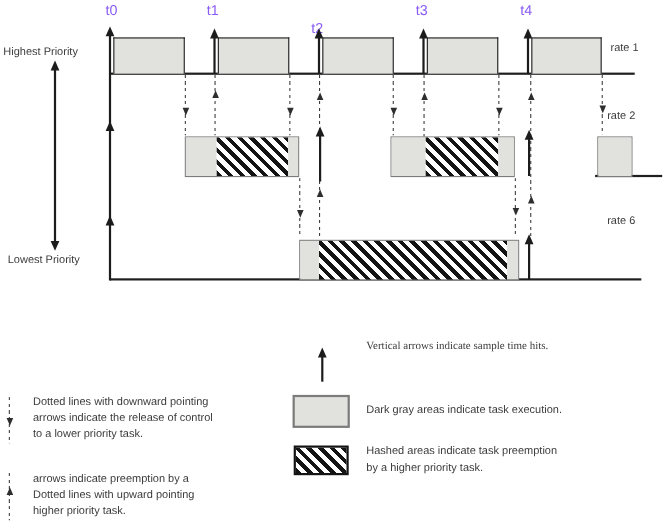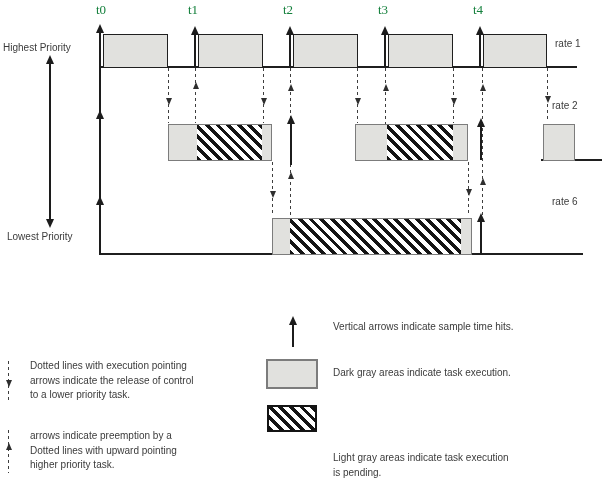--- a/index.html
+++ b/index.html
@@ -1,21 +1,21 @@
 <!DOCTYPE html>
 <html><head>
 <meta charset="utf-8">
 <style>
   html,body{margin:0;padding:0;background:#ffffff;}
   #canvas{
     position:relative;width:604px;height:484px;background:#fff;overflow:hidden;
     font-family:"Liberation Sans","DejaVu Sans",sans-serif;color:#3b3b3b;
   }
   .txt{position:absolute;font-size:10px;line-height:14.5px;white-space:nowrap;}
-  .tick{position:absolute;font-size:13px;color:#15803d;font-family:Liberation Serif, serif;}
+  .tick{position:absolute;font-size:13px;color:#8b5cf6;}
   
   .vsolid{position:absolute;width:2px;background:#1c1c1c;}
   .hline{position:absolute;height:2px;background:#1f1f1f;}
   
   .vdash{position:absolute;width:1px;
     background:repeating-linear-gradient(to bottom,#3e3e3e 0 3px,transparent 3px 6px);}
   
   .ah{position:absolute;width:0;height:0;}
   .ah.up{border-left:4px solid transparent;border-right:4px solid transparent;border-bottom:9px solid #1c1c1c;}
   .ah.down{border-left:4px solid transparent;border-right:4px solid transparent;border-top:9px solid #1c1c1c;}
@@ -31,21 +31,21 @@
   .lg-line{display:block;}
   .swatch{position:absolute;box-sizing:border-box;}
 </style>
 </head>
 <body>
 
 <div id="canvas">
 
   <div class="tick" style="left:96px;top:2px;">t0</div>
   <div class="tick" style="left:188px;top:2px;">t1</div>
-  <div class="tick" style="left:283px;top:2px;">t2</div>
+  <div class="tick" style="left:283px;top:18px;">t2</div>
   <div class="tick" style="left:378px;top:2px;">t3</div>
   <div class="tick" style="left:473px;top:2px;">t4</div>
 
   <div class="txt" style="left:3px;top:41px;">Highest Priority</div>
   <div class="txt" style="left:7px;top:230px;">Lowest Priority</div>
   <div class="vsolid" style="left:49px;top:62px;height:158px;"></div>
   <div class="ah up" style="left:46px;top:55px;"></div>
   <div class="ah down" style="left:46px;top:219px;"></div>
 
   <div class="txt" style="left:555px;top:37px;">rate 1</div>
@@ -125,44 +125,44 @@
   <div class="vsolid" style="left:290px;top:120px;height:45px;"></div>
   <div class="ah up" style="left:287px;top:115px;"></div>
   <div class="vsolid" style="left:480px;top:123px;height:37px;"></div>
   <div class="ah up" style="left:477px;top:118px;"></div>
   <div class="vsolid" style="left:480px;top:218px;height:36px;"></div>
   <div class="ah up" style="left:477px;top:213px;"></div>
 
   <div class="vdash" style="left:8px;top:361px;height:42px;"></div>
   <div class="ah s-down" style="left:6px;top:380px;"></div>
   <div class="txt" style="left:30px;top:359px;">
-    <span class="lg-line">Dotted lines with execution pointing</span>
+    <span class="lg-line">Dotted lines with downward pointing</span>
     <span class="lg-line">arrows indicate the release of control</span>
     <span class="lg-line">to a lower priority task.</span>
   </div>
 
   <div class="vdash" style="left:8px;top:430px;height:43px;"></div>
   <div class="ah s-up" style="left:6px;top:443px;"></div>
   <div class="txt" style="left:30px;top:429px;">
     <span class="lg-line">arrows indicate preemption by a</span>
     <span class="lg-line">Dotted lines with upward pointing</span>
     <span class="lg-line">higher priority task.</span>
   </div>
 
   <div class="vsolid" style="left:292px;top:321px;height:26px;"></div>
   <div class="ah up" style="left:289px;top:316px;"></div>
-  <div class="txt" style="left:333px;top:320px;">
+  <div class="txt" style="left:333px;top:308px;font-family:Liberation Serif, serif;">
     <span class="lg-line">Vertical arrows indicate sample time hits.</span>
   </div>
 
   <div class="swatch" style="left:266px;top:359px;width:52px;height:30px;background:#e1e1de;border:2px solid #7c7c7c;"></div>
   <div class="txt" style="left:333px;top:366px;">
     <span class="lg-line">Dark gray areas indicate task execution.</span>
   </div>
 
   <div class="swatch" style="left:267px;top:405px;width:50px;height:27px;border:2px solid #141414;background:repeating-linear-gradient(45deg,#141414 0 3.5px,#ffffff 3.5px 7.5px);"></div>
+  <div class="txt" style="left:333px;top:404px;">
+    <span class="lg-line">Hashed areas indicate task preemption</span>
+    <span class="lg-line">by a higher priority task.</span>
+  </div>
 
-  <div class="txt" style="left:333px;top:451px;">
-    <span class="lg-line">Light gray areas indicate task execution</span>
-    <span class="lg-line">is pending.</span>
-  </div>
 
 </div>
 
 </body></html>

